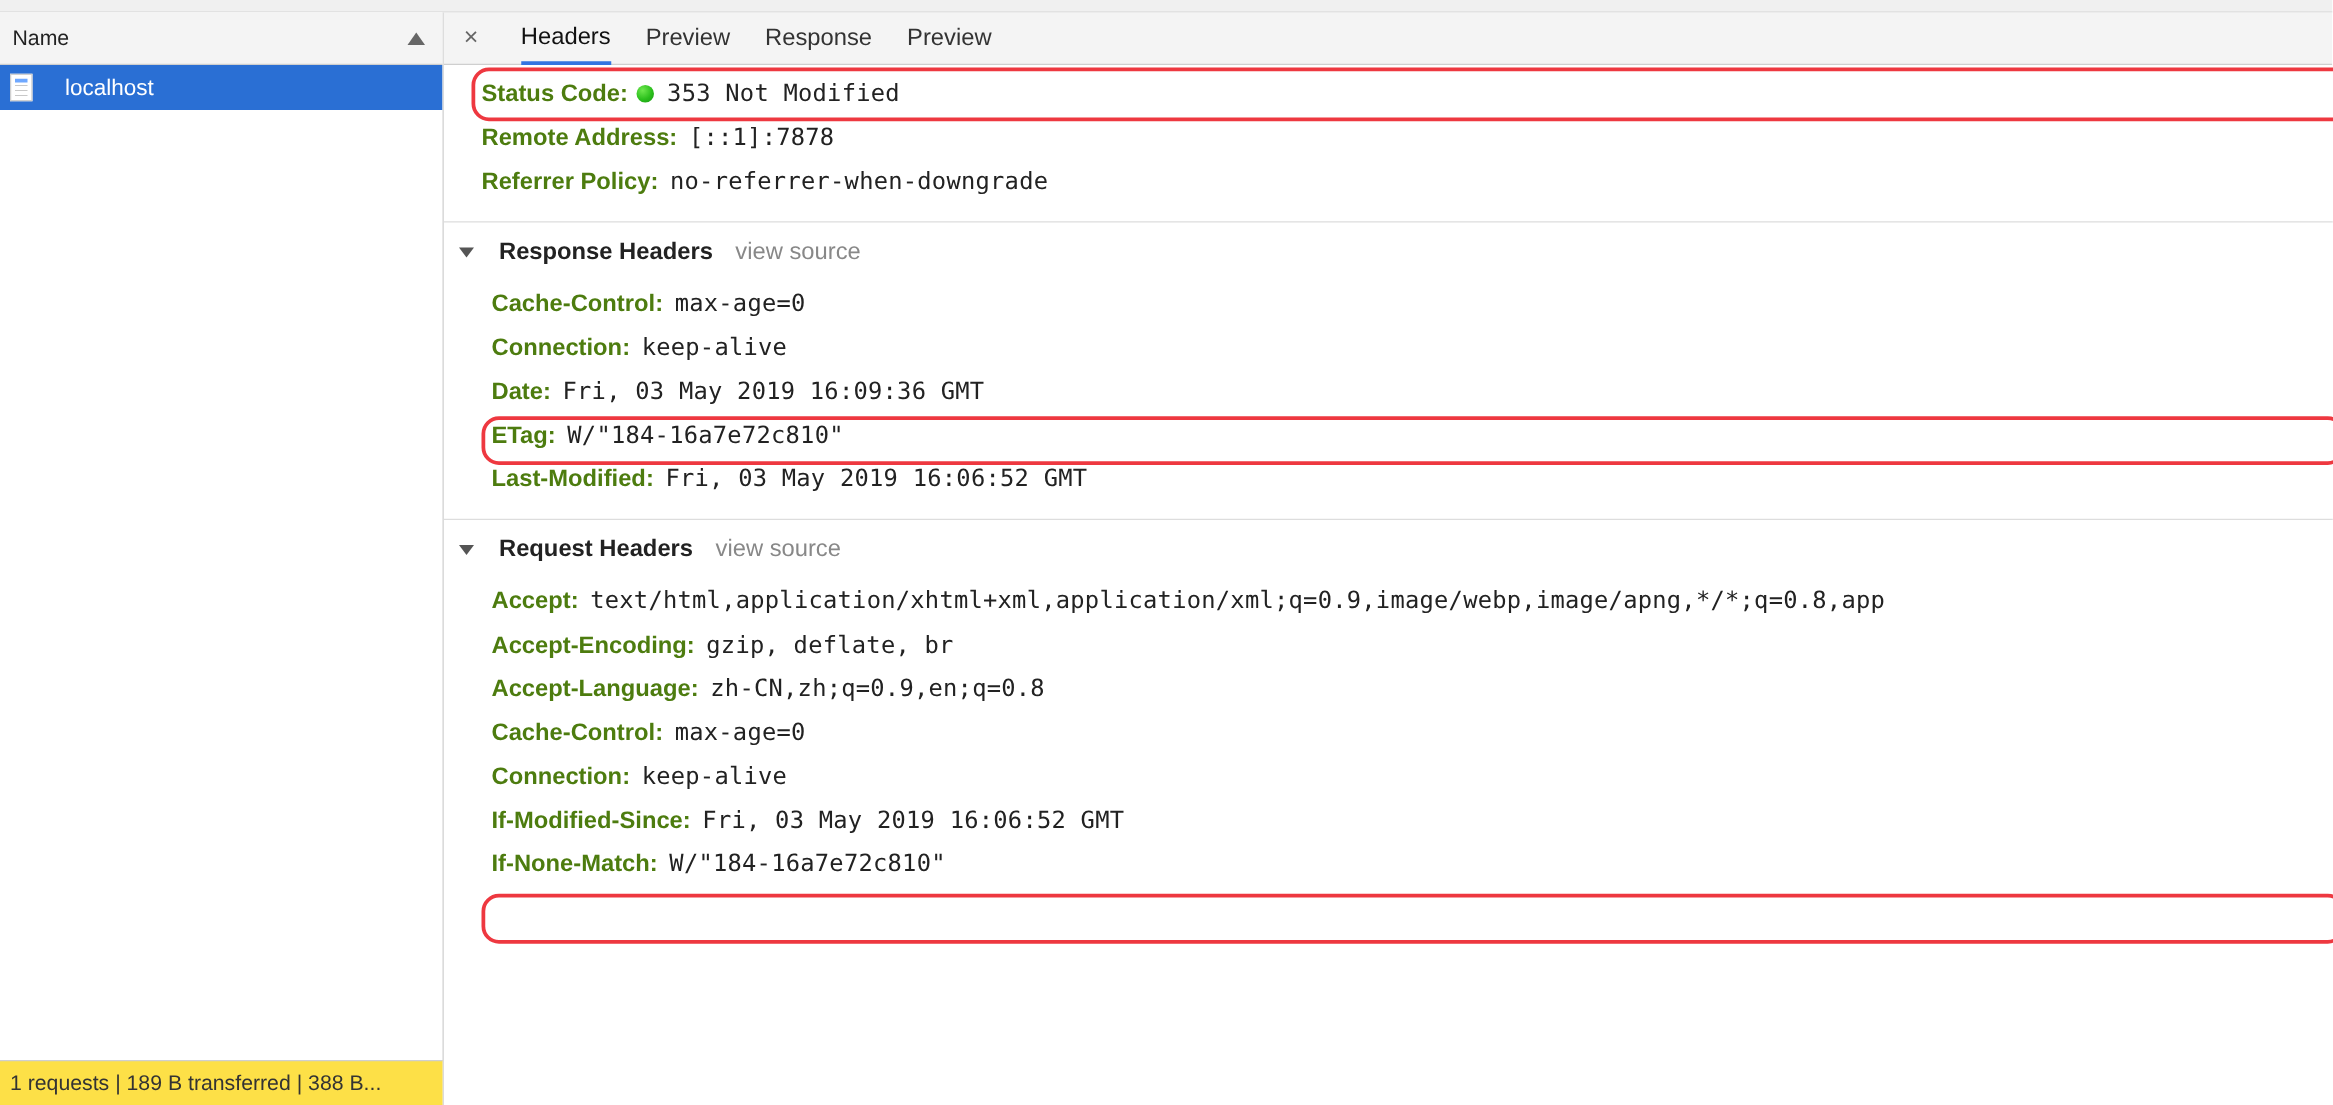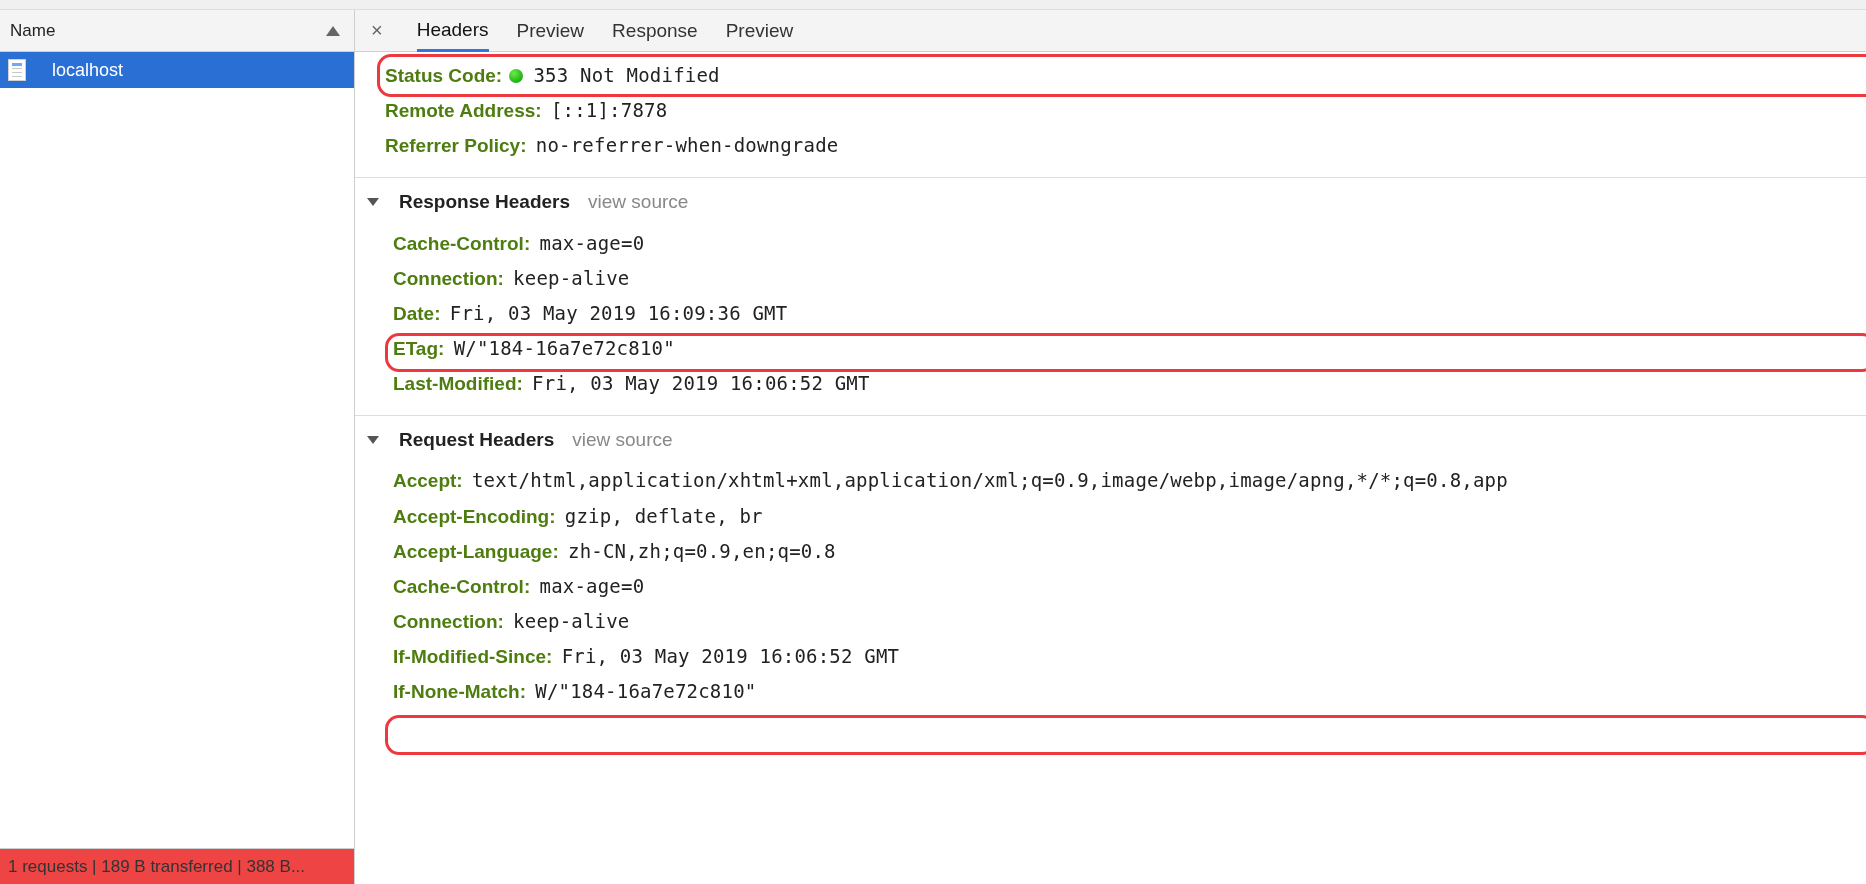--- a/index.html
+++ b/index.html
@@ -76,21 +76,21 @@
     content: "";
     position: absolute;
     top: 8px; left: 3px; right: 3px; bottom: 3px;
     background: repeating-linear-gradient(#c8c8c8 0 1px, transparent 1px 4px);
   }
   .sidebar-status {
     height: 36px;
     line-height: 36px;
     padding: 0 8px;
     border-top: 1px solid #cfcfcf;
-    background: #ef4444;
+    background: #fde047;
     font-size: 17px;
     color: #333;
     white-space: nowrap;
     overflow: hidden;
     text-overflow: ellipsis;
   }
   
   .details {
     flex: 1;
     display: flex;

